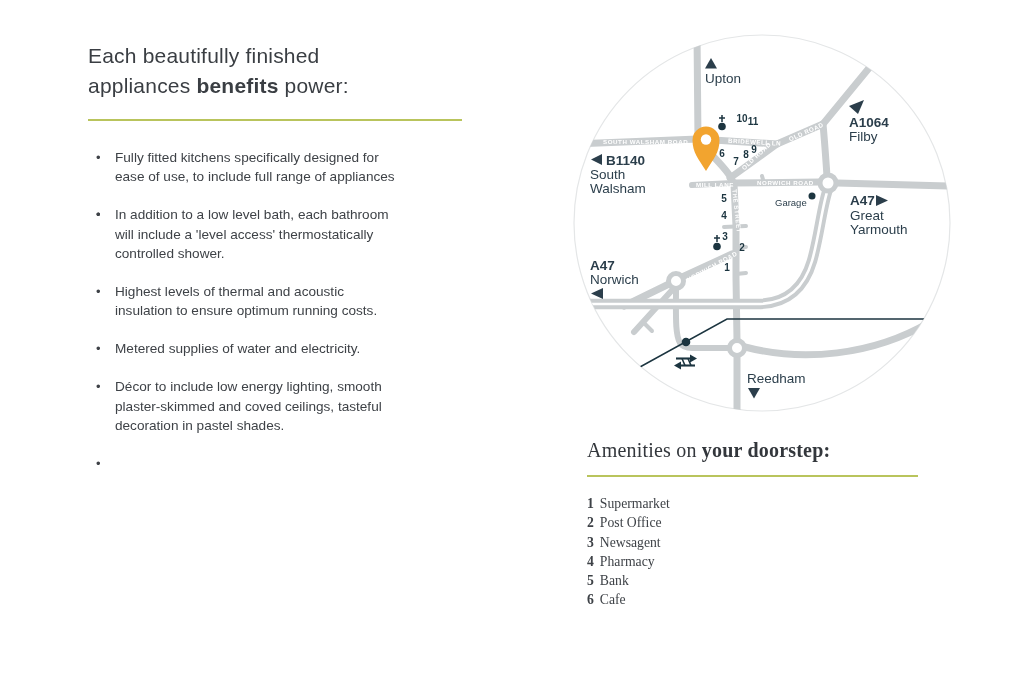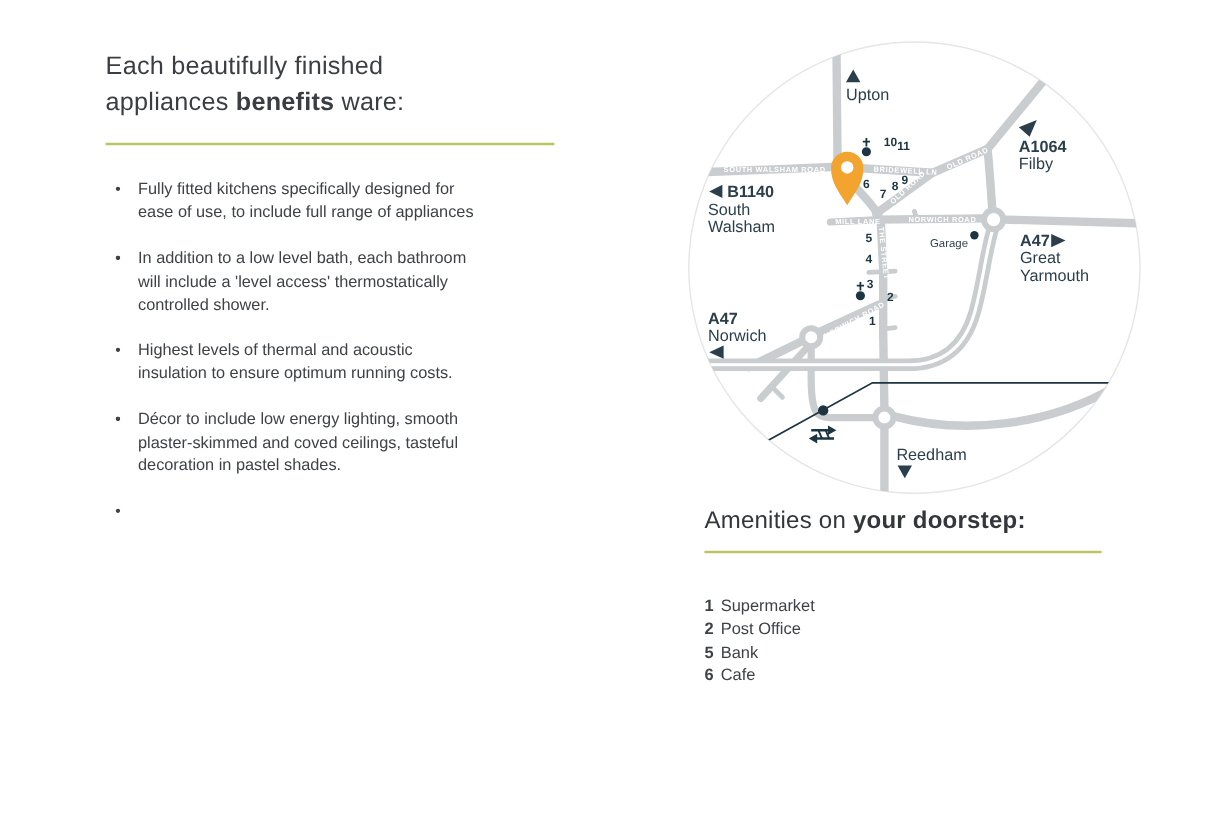--- a/index.html
+++ b/index.html
@@ -11,26 +11,26 @@
   .benefits h1{margin:0;font-size:21px;line-height:29.5px;font-weight:400;color:#3a3e43;
                letter-spacing:.2px;}
   .benefits h1 b{font-weight:700;}
   .rule{height:2px;background:#b9c45c;border:none;margin:19px 0 0 0;width:100%;}
   ul.bullets{list-style:none;margin:27px 0 0 0;padding:0;}
   ul.bullets li{position:relative;padding-left:27px;margin:0 0 18.5px 0;
                 font-size:13.6px;line-height:19.4px;white-space:pre-line;color:#3e4247;}
   ul.bullets li .dot{position:absolute;left:8px;top:0;font-size:13px;}
 
   
-  .amenities{position:absolute;left:587px;top:421px;width:331px;color:#2c2f33;}
+  .amenities{position:absolute;left:587px;top:437px;width:331px;color:#2c2f33;font-family:Liberation Serif, serif;}
   .amenities h2{margin:0;font-size:20px;line-height:26px;font-weight:400;color:#33373c;
                 letter-spacing:.2px;}
   .amenities h2 b{font-weight:700;}
   .amenities .rule{margin-top:12px;}
-  .amen-cols{display:flex;margin-top:34px;align-items:center;}
+  .amen-cols{display:flex;margin-top:17px;align-items:center;}
   .amen-col{margin:0;padding:0;list-style:none;}
   .amen-col.c1{width:168px;}
   .amen-col li{font-size:13.7px;line-height:19.3px;color:#3e4247;}
   .amen-col li .num{font-weight:700;margin-right:6px;}
 
   
   #map{position:absolute;left:572px;top:26px;width:380px;height:396px;}
   #map text{font-family:"Liberation Sans",sans-serif;}
   .road{stroke:#c9cdcf;fill:none;stroke-linecap:round;stroke-linejoin:round;}
   .roundabout{fill:#ffffff;stroke:#c9cdcf;stroke-width:5;}
@@ -42,33 +42,33 @@
   .arrow{fill:#2b3e4b;}
   .smallplace{fill:#2b3e4b;font-size:9.5px;}
 </style>
 </head>
 <body>
 
 <div id="canvas">
 
   <section class="benefits">
     <h1><span>Each beautifully finished</span><br>
-        <span>appliances </span><b>benefits</b><span> ware:</span>
+        <span>appliances </span><b>benefits</b><span> power:</span>
     </h1>
     <hr class="rule">
     <ul class="bullets">
       <li><span class="dot">•</span><span>Fully fitted kitchens specifically designed for
 ease of use, to include full range of appliances</span></li>
       <li><span class="dot">•</span></li>
       <li><span class="dot">•</span><span>In addition to a low level bath, each bathroom
 will include a 'level access' thermostatically
 controlled shower.</span></li>
       <li><span class="dot">•</span><span>Highest levels of thermal and acoustic
 insulation to ensure optimum running costs.</span></li>
-      <li><span class="dot">•</span></li>
+      <li><span class="dot">•</span><span>Metered supplies of water and electricity.</span></li>
       <li><span class="dot">•</span><span>Décor to include low energy lighting, smooth
 plaster-skimmed and coved ceilings, tasteful
 decoration in pastel shades.</span></li>
       <li><span class="dot">•</span></li>
     </ul>
   </section>
 
   <svg id="map" viewBox="0 0 380 396">
     <defs>
       <clipPath id="mapclip">
@@ -186,19 +186,21 @@
     </g>
   </svg>
 
   <section class="amenities">
     <h2><span>Amenities on </span><b>your doorstep:</b></h2>
     <hr class="rule">
     <div class="amen-cols">
       <ul class="amen-col c1">
         <li><span class="num">1</span><span>Supermarket</span></li>
         <li><span class="num">2</span><span>Post Office</span></li>
+        <li><span class="num">3</span><span>Newsagent</span></li>
+        <li><span class="num">4</span><span>Pharmacy</span></li>
         <li><span class="num">5</span><span>Bank</span></li>
         <li><span class="num">6</span><span>Cafe</span></li>
       </ul>
     </div>
   </section>
 
 </div>
 
 </body></html>

